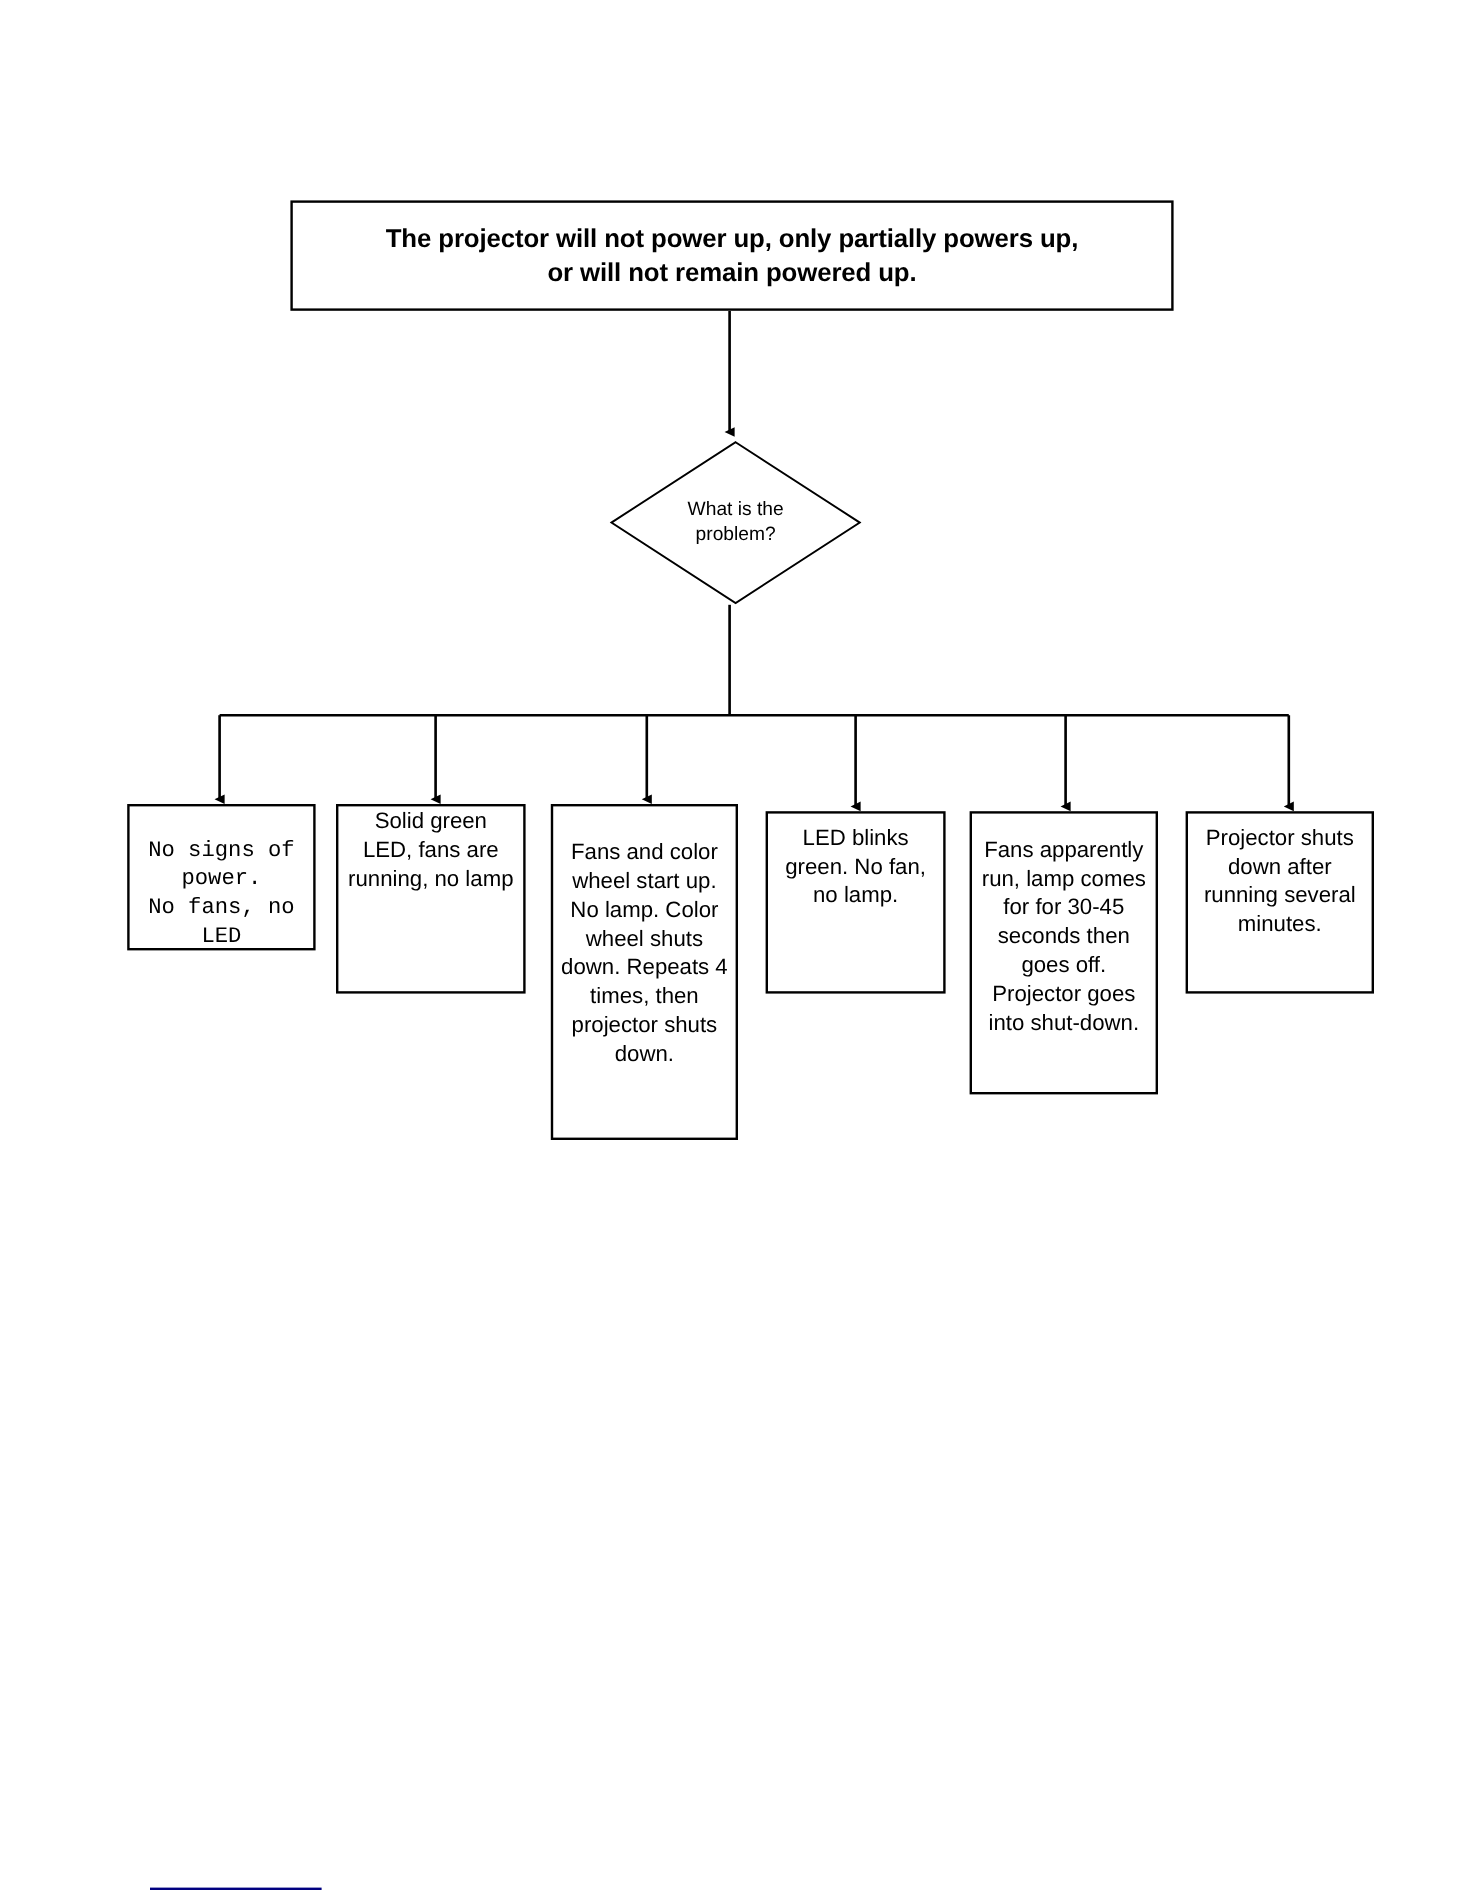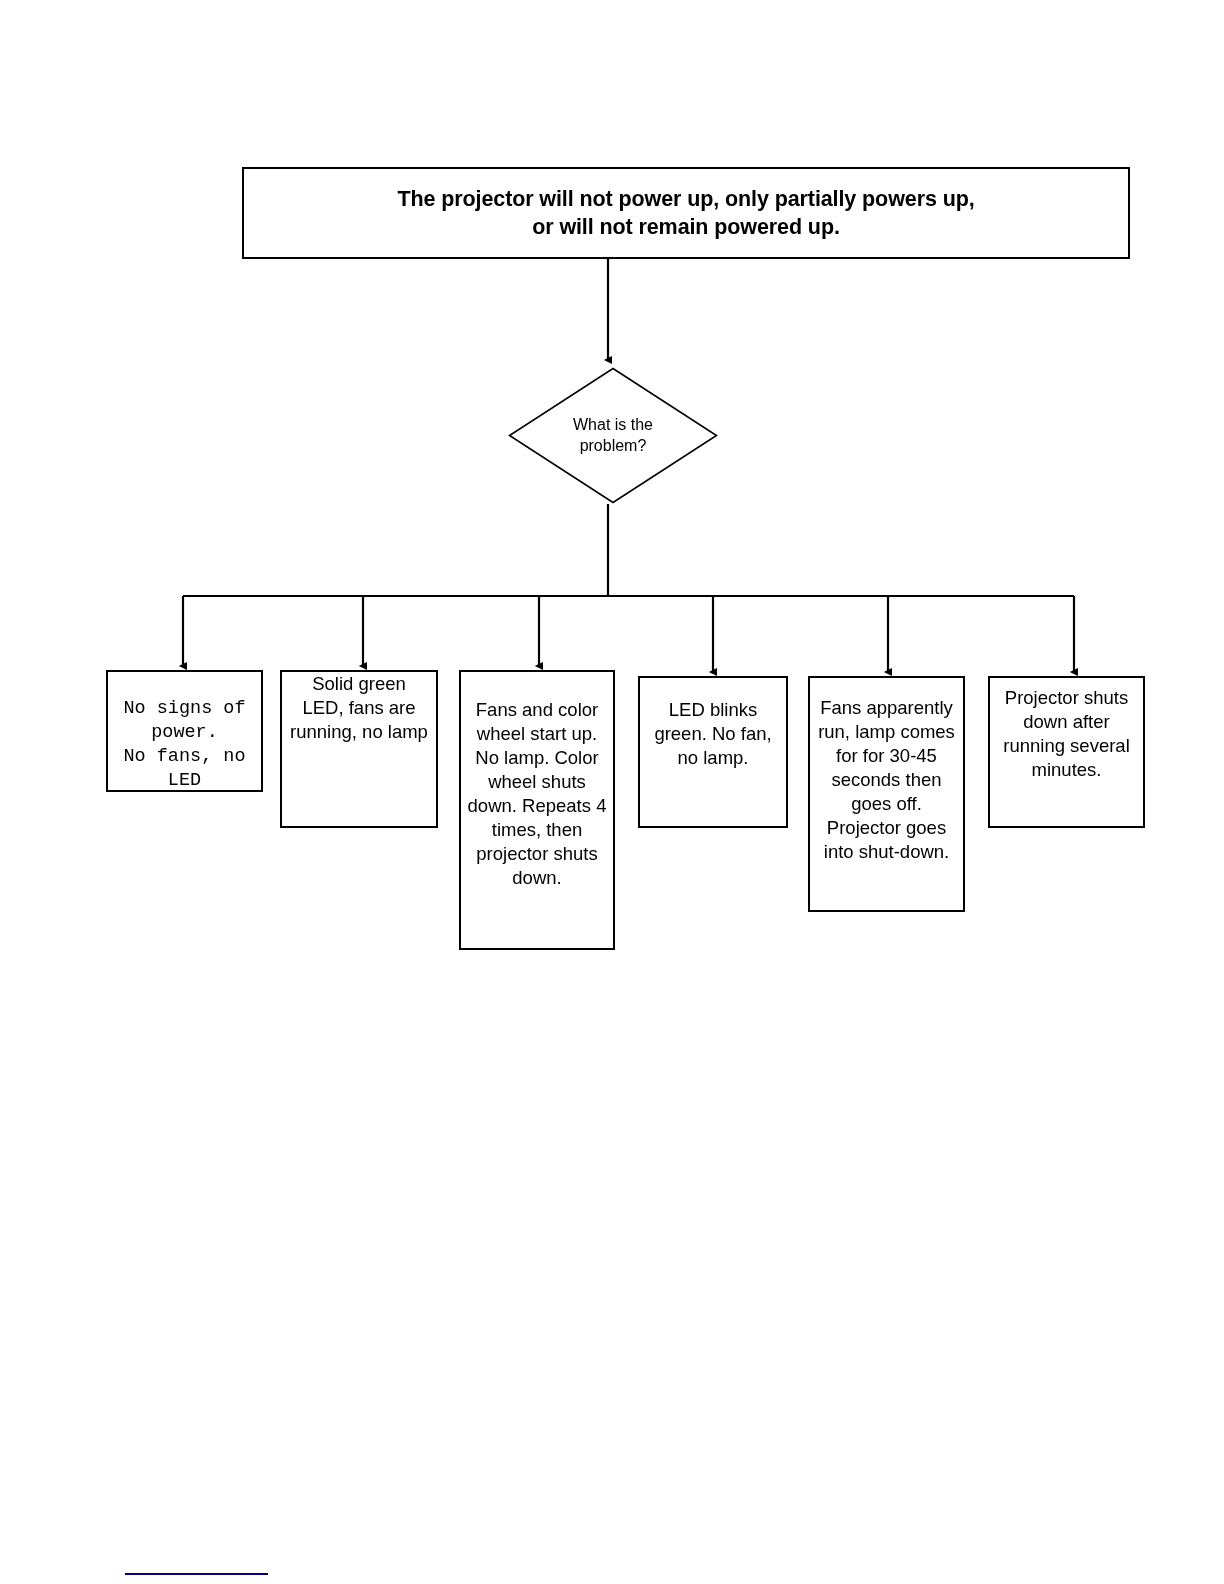--- a/index.html
+++ b/index.html
@@ -30,21 +30,21 @@
     box-sizing: border-box;
     border: 2px solid #000000;
     background: #ffffff;
     display: flex;
     justify-content: center;
   }
 
   .node-title {
     left: 242px;
     top: 167px;
-    width: 888px;
+    width: 736px;
     height: 92px;
     align-items: center;
   }
   .node-title .node-text {
     font-size: 21.5px;
     font-weight: bold;
     line-height: 1.32;
     text-align: center;
     letter-spacing: -0.1px;
     padding: 0 10px;
@@ -63,21 +63,21 @@
   .leaf-1 { left: 106px; top: 670px; width: 157px; height: 122px; font-family: Liberation Mono, monospace; }
   .leaf-1 .node-text { padding-top: 25px; }
 
   .leaf-2 { left: 280px; top: 670px; width: 158px; height: 158px; }
   .leaf-2 .node-text { }
 
   .leaf-3 { left: 459px; top: 670px; width: 156px; height: 280px; }
   .leaf-3 .node-text { padding-top: 26px; }
 
   .leaf-4 { left: 638px; top: 676px; width: 150px; height: 152px; }
-  .leaf-4 .node-text { padding-top: 20px; }
+  .leaf-4 .node-text { padding-top: 8px; }
 
   .leaf-5 { left: 808px; top: 676px; width: 157px; height: 236px; }
   .leaf-5 .node-text { padding-top: 18px; }
 
   .leaf-6 { left: 988px; top: 676px; width: 157px; height: 152px; }
   .leaf-6 .node-text { padding-top: 8px; }
 
   
   .decision {
     position: absolute;

